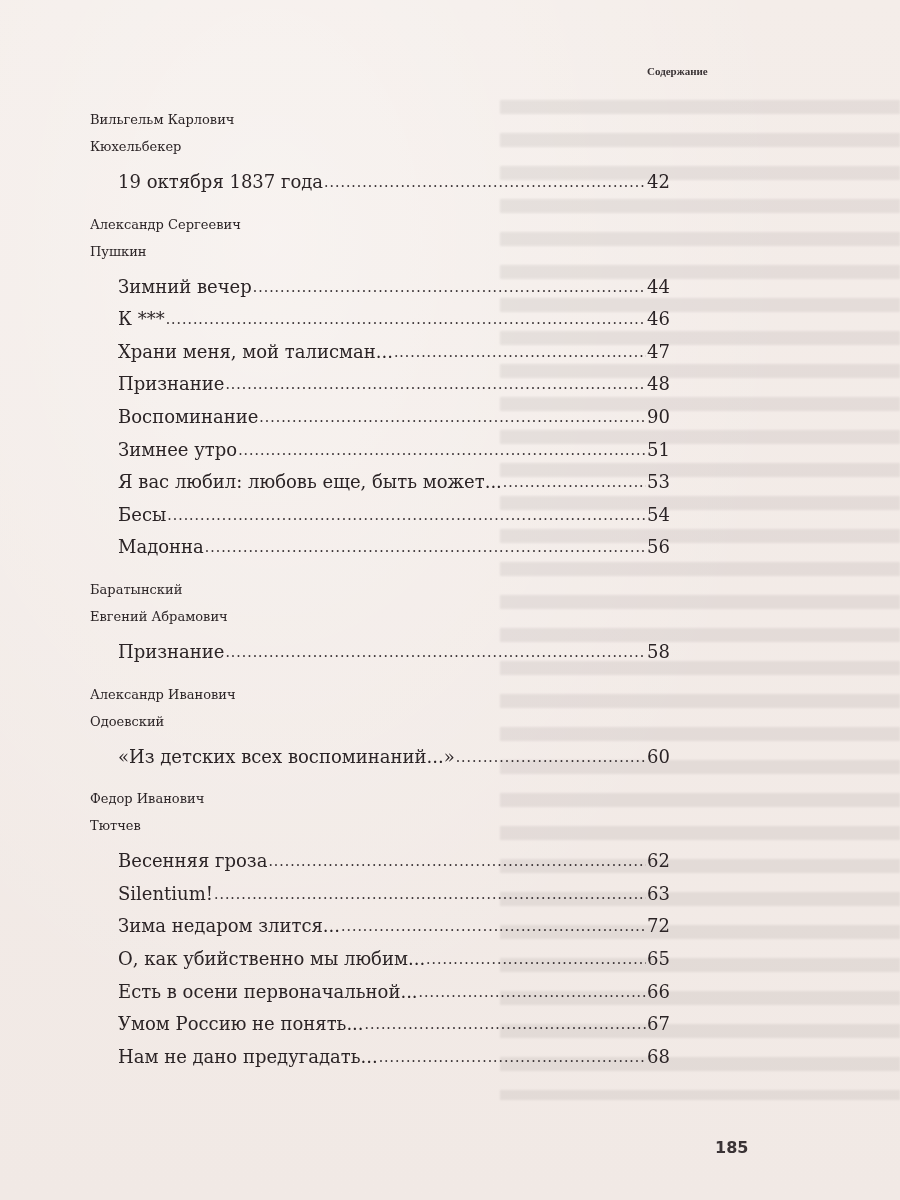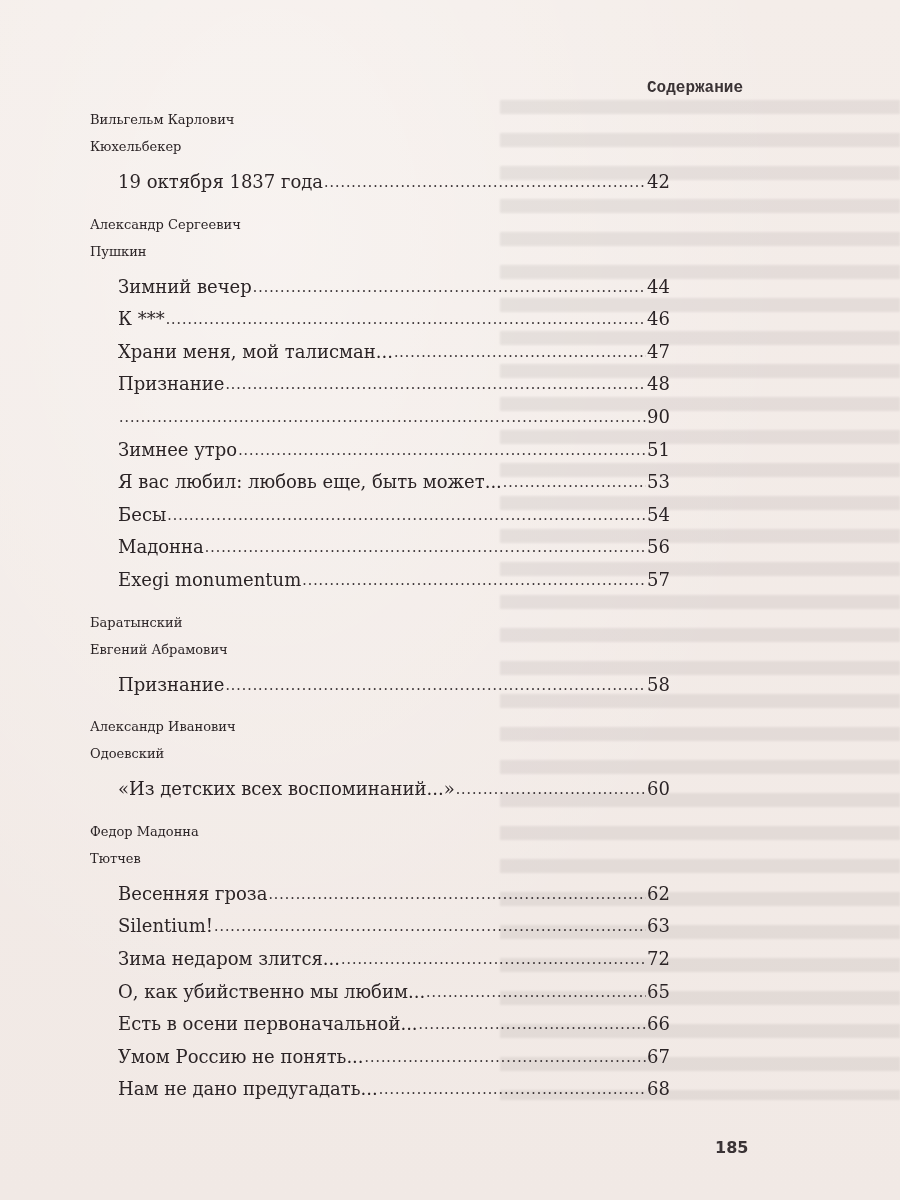--- a/index.html
+++ b/index.html
@@ -16,23 +16,23 @@
       radial-gradient(ellipse at 30% 20%, rgba(255,255,255,0.35), rgba(0,0,0,0) 60%),
       linear-gradient(180deg, #f4ede9 0%, #f1e9e5 100%);
   }
   .ghost {
     position:absolute; left:500px; top:100px; width:400px; height:1000px;
     opacity:0.09; pointer-events:none;
     background:repeating-linear-gradient(180deg, rgba(60,50,50,0.9) 0 14px, rgba(0,0,0,0) 14px 33px);
     filter:blur(1.2px);
   }
   .running-head {
-    position:absolute; left:647px; top:79px;
-    font-family:Liberation Mono, monospace;
-    font-weight:bold; font-size:16px; color:#3a3335;
+    position:absolute; left:647px; top:65px;
+    font-family:Liberation Serif, serif;
+    font-weight:bold; font-size:11px; color:#3a3335;
   }
   .toc { position:absolute; left:90px; top:106px; width:580px; }
   .author { font-size:13px; line-height:27px; margin:0; }
   .author-block { margin-bottom:6px; }
   .entry {
     display:flex; align-items:flex-start;
     font-size:18px; height:32.6px; line-height:32.6px;
     padding-left:28px;
   }
   .entry .title { white-space:nowrap; }
@@ -92,20 +92,21 @@
         <span class="title">Храни меня, мой талисман...</span>
         <span class="dots"></span>
         <span class="pg">47</span>
       </div>
       <div class="entry">
         <span class="title">Признание</span>
         <span class="dots"></span>
         <span class="pg">48</span>
       </div>
       <div class="entry">
+        <span class="title">Воспоминание</span>
         <span class="dots"></span>
         <span class="pg">90</span>
       </div>
       <div class="entry">
         <span class="title">Зимнее утро</span>
         <span class="dots"></span>
         <span class="pg">51</span>
       </div>
       <div class="entry">
         <span class="title">Я вас любил: любовь еще, быть может...</span>
@@ -114,25 +115,20 @@
       </div>
       <div class="entry">
         <span class="title">Бесы</span>
         <span class="dots"></span>
         <span class="pg">54</span>
       </div>
       <div class="entry">
         <span class="title">Мадонна</span>
         <span class="dots"></span>
         <span class="pg">56</span>
-      </div>
-      <div class="entry">
-        <span class="title">Exegi monumentum</span>
-        <span class="dots"></span>
-        <span class="pg">57</span>
       </div>
     </div>
 
     <div class="group">
       <div class="author-block">
         <p class="author">Баратынский</p>
         <p class="author">Евгений Абрамович</p>
       </div>
       <div class="entry">
         <span class="title">Признание</span>
@@ -148,21 +144,21 @@
       </div>
       <div class="entry">
         <span class="title">«Из детских всех воспоминаний...»</span>
         <span class="dots"></span>
         <span class="pg">60</span>
       </div>
     </div>
 
     <div class="group">
       <div class="author-block">
-        <p class="author">Федор Мадонна</p>
+        <p class="author">Федор Иванович</p>
         <p class="author">Тютчев</p>
       </div>
       <div class="entry">
         <span class="title">Весенняя гроза</span>
         <span class="dots"></span>
         <span class="pg">62</span>
       </div>
       <div class="entry">
         <span class="title">Silentium!</span>
         <span class="dots"></span>

